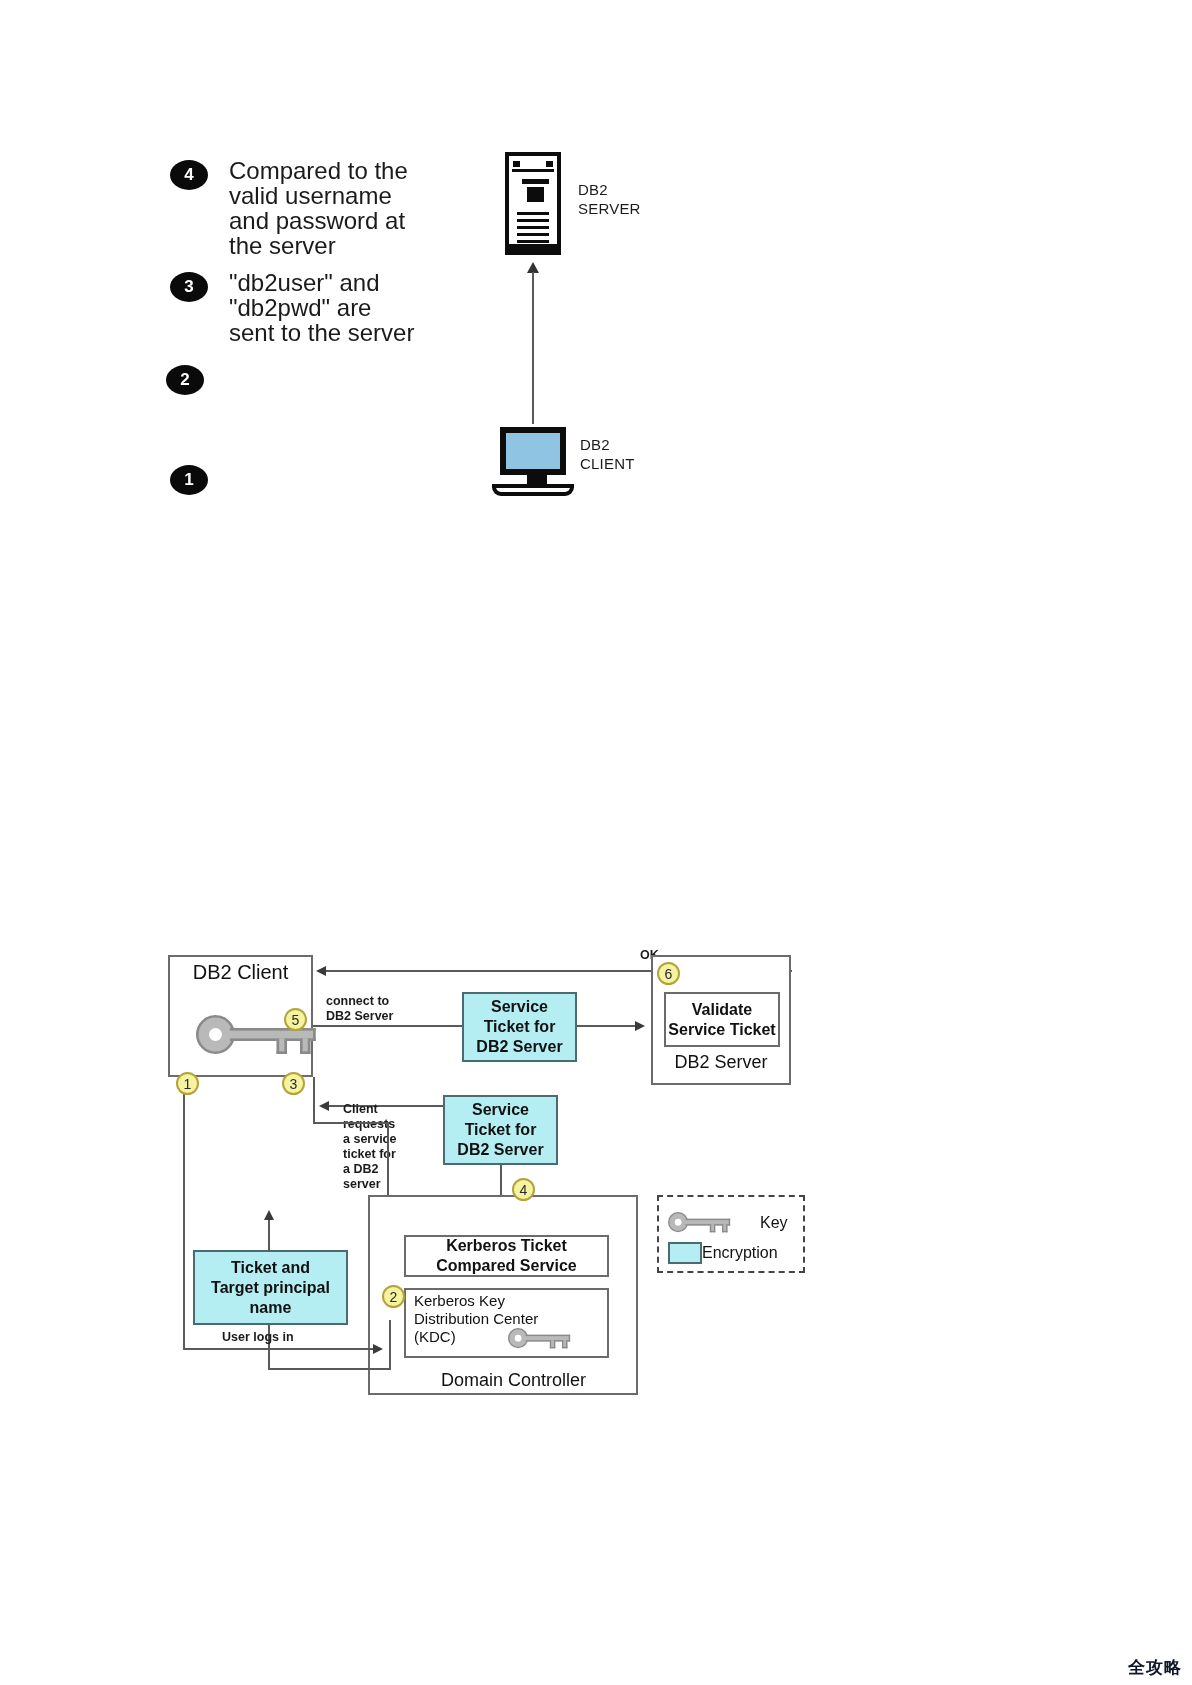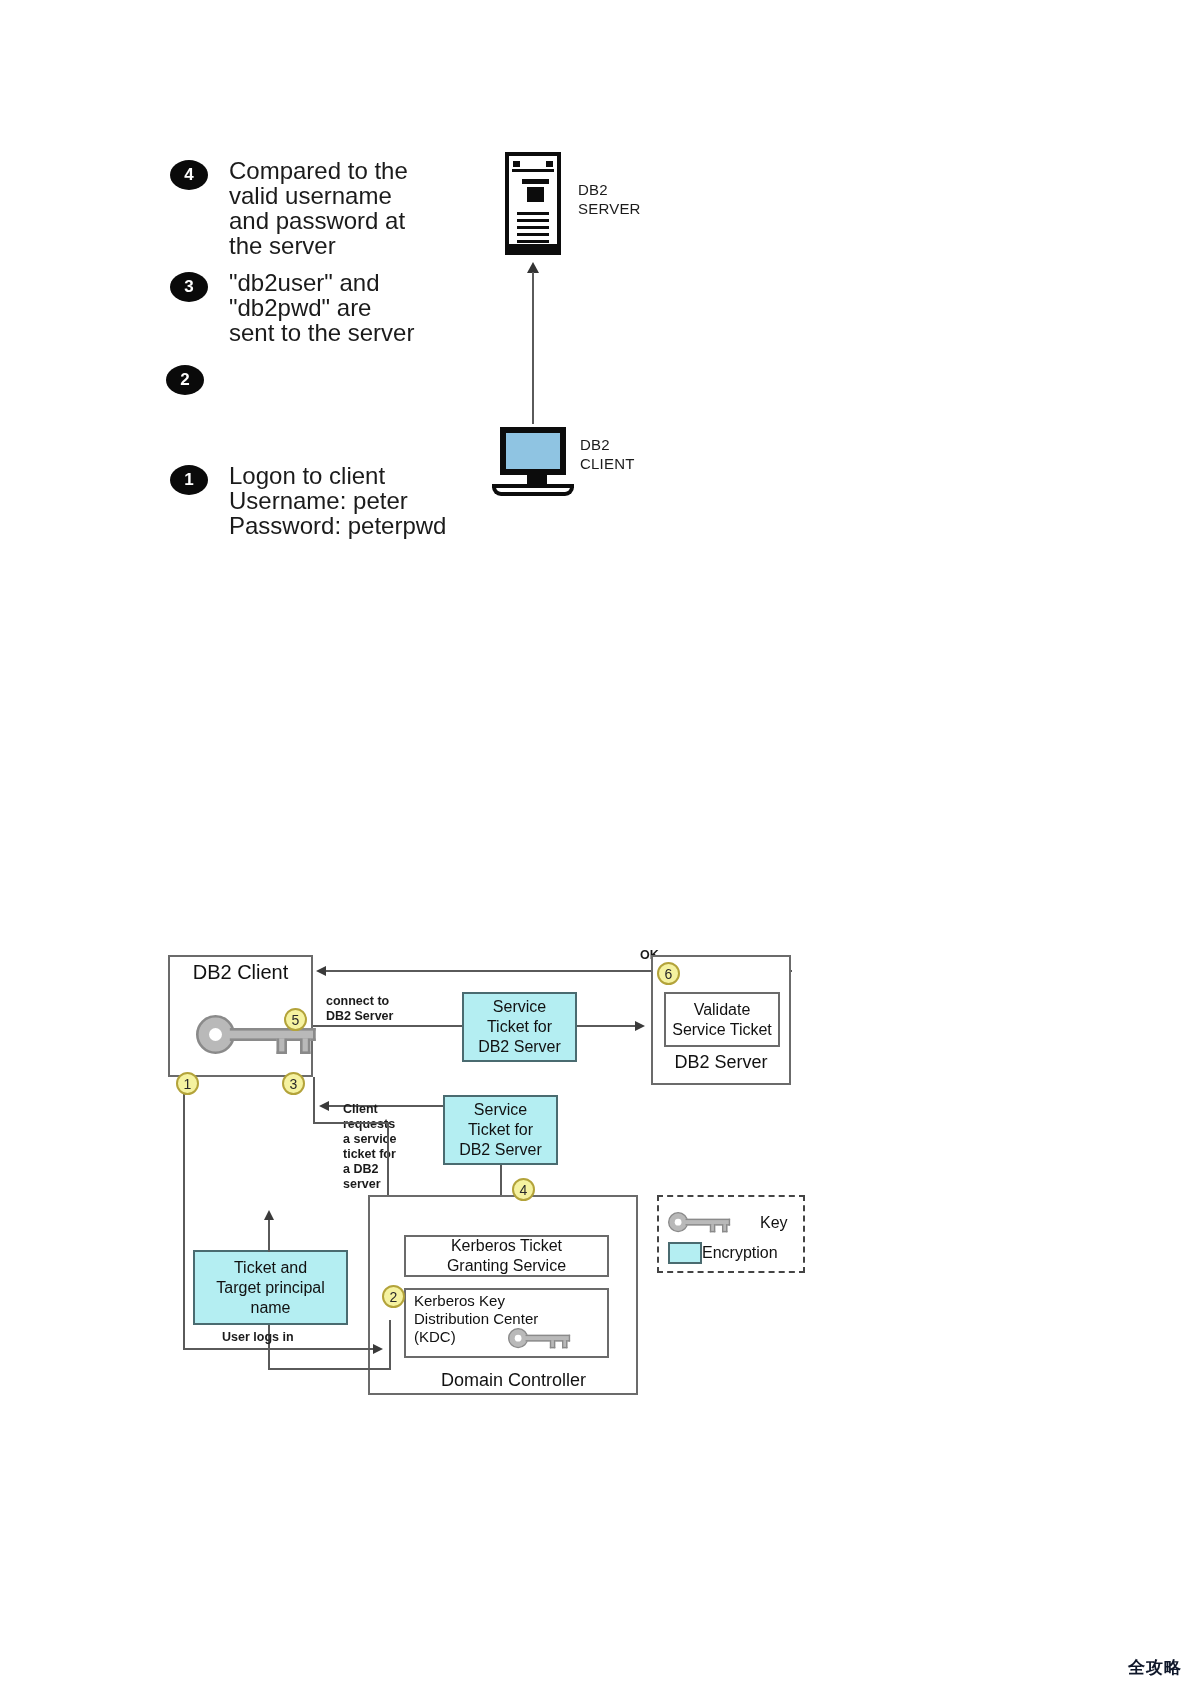--- a/index.html
+++ b/index.html
@@ -96,21 +96,21 @@
     position: absolute; border: 2px solid #6b6b6b; background: #fff;
   }
   .cyan { background: #b4eef2; border: 2px solid #4a6b70; }
   .blabel {
     position: absolute; font-size: 16.5px; line-height: 20px; color: #111;
     text-align: center; white-space: pre-line;
     font-family: "Liberation Sans", sans-serif;
   }
   .ctr { position:absolute; inset:0; display:flex; align-items:center; justify-content:center;
          text-align:center; white-space:pre-line; font-size:16px; line-height:20px; color:#111;
-         font-family: "Liberation Sans", sans-serif; }
+         font-family: "Liberation Sans", sans-serif; font-weight: bold; }
   .num {
     position: absolute; width: 23px; height: 23px; border-radius: 50%;
     background: #f5f2a0; border: 2px solid #b3a33a; color: #2a2a2a;
     font-size: 14px; display: flex; align-items: center; justify-content: center;
     font-family: "Liberation Sans", sans-serif; z-index: 6;
   }
   .small {
     position: absolute; font-size: 12.5px; line-height: 15px; color: #1b1b1b;
     white-space: pre-line; font-family: "Liberation Sans", sans-serif; font-weight: 600;
   }
@@ -172,23 +172,20 @@
 "db2pwd" are
 sent to the server</div>
     </div>
 
     <div class="step" style="left:166px; top:363px;">
       <div class="bullet">2</div>
     </div>
 
     <div class="step" style="left:170px; top:463px;">
       <div class="bullet">1</div>
-      <div class="steptext">Logon to client
-Username: peter
-Password: peterpwd</div>
     </div>
 
     <div class="server-icon" style="left:505px; top:152px;">
       <div class="srv-body">
         <div class="srv-top"></div>
         <div class="srv-slot"></div>
         <div class="srv-sq"></div>
         <div class="srv-lines">
             <i></i>
             <i></i>
@@ -277,21 +274,21 @@
 DB2 Server</div>
     </div>
     <div class="ln v" style="left:500px; top:235px; height:85px;"></div>
     <div class="num" style="left:512px; top:248px;">4</div>
 
     <div class="box" style="left:368px; top:265px; width:270px; height:200px;"></div>
     <div class="blabel" style="left:368px; top:440px; width:291px; font-size:18px;">Domain Controller</div>
 
     <div class="box" style="left:404px; top:305px; width:205px; height:42px;">
       <div class="ctr">Kerberos Ticket
-Granting Service</div>
+Compared Service</div>
     </div>
 
     <div class="box" style="left:404px; top:358px; width:205px; height:70px;"></div>
     <div class="blabel" style="left:414px; top:362px; width:160px; text-align:left; font-size:15px; line-height:18px;">Kerberos Key
 Distribution Center
 (KDC)</div>
     <div style="position:absolute; left:508px; top:398px;">
       <div class="key medkey">
           <div class="head"></div>
           <div class="hole"></div>

